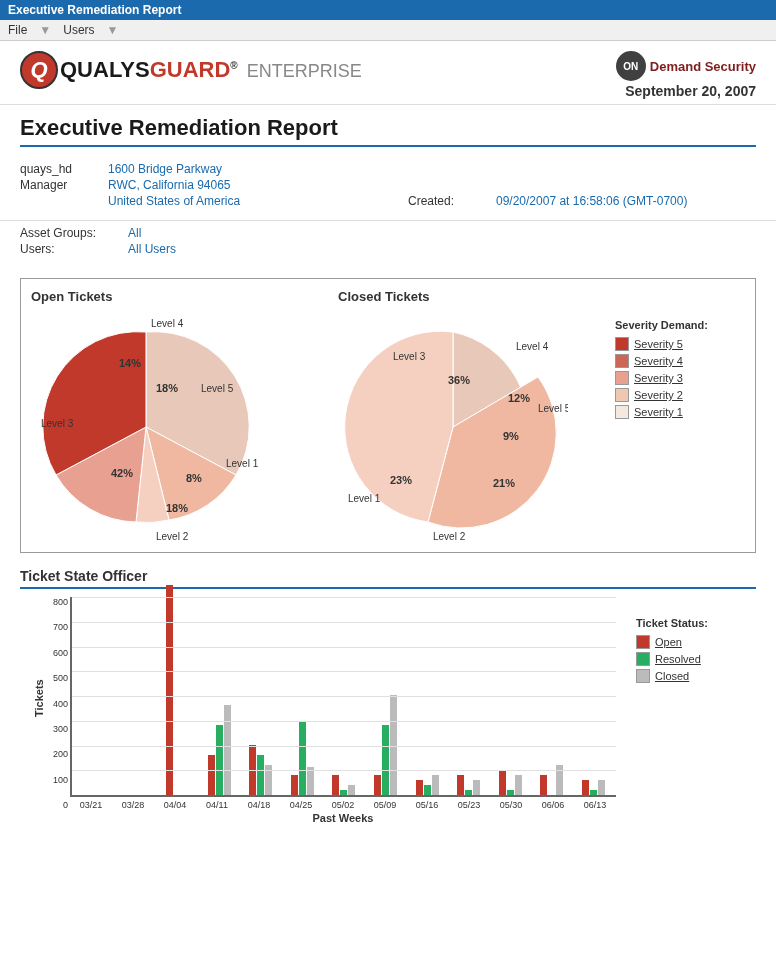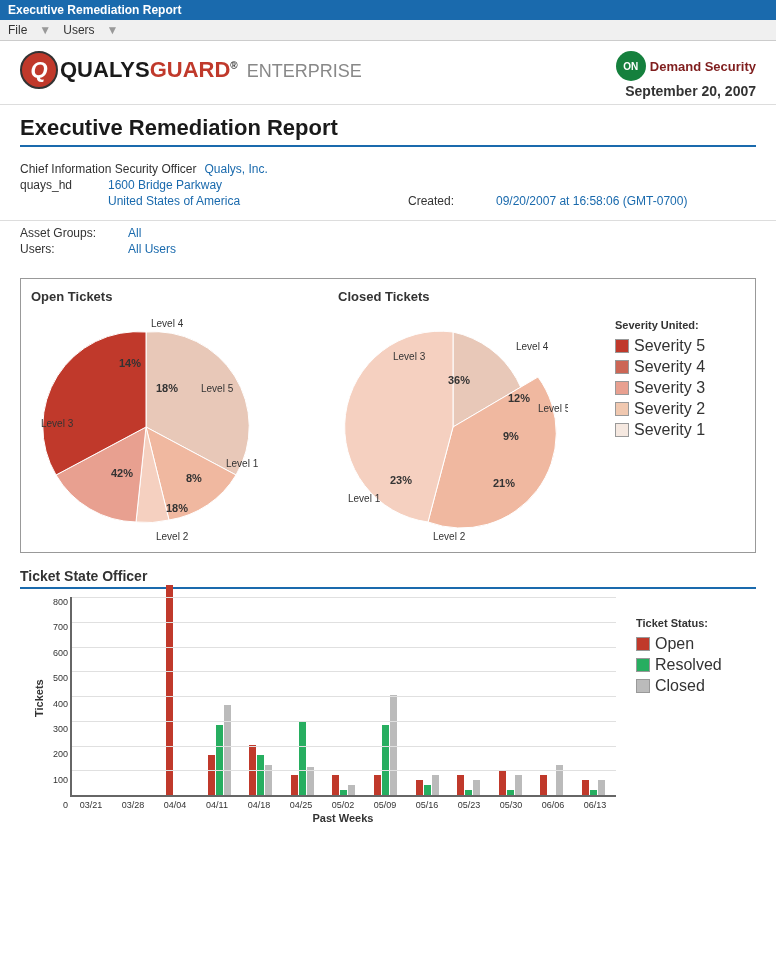--- a/index.html
+++ b/index.html
@@ -73,21 +73,21 @@
     .on-demand-logo {
       display: flex;
       align-items: center;
       gap: 4px;
       justify-content: flex-end;
     }
 
     .on-circle {
       width: 30px;
       height: 30px;
-      background: #15803d;
+      background: #404040;
       border-radius: 50%;
       display: flex;
       align-items: center;
       justify-content: center;
       color: white;
       font-size: 10px;
       font-weight: bold;
     }
 
     .demand-security {
@@ -203,21 +203,22 @@
       font-weight: bold;
       font-size: 11px;
       margin-bottom: 6px;
     }
 
     .legend-item {
       display: flex;
       align-items: center;
       gap: 5px;
       margin-bottom: 3px;
-      font-size: 16px;
+      font-size: 11px;
+      text-decoration: underline;
     }
 
     .legend-color {
       width: 14px;
       height: 14px;
       border: 1px solid #999;
     }
 
     #bar-chart-section {
       padding: 5px 20px 10px 20px;
@@ -289,26 +290,26 @@
   </div>
 </div>
 
 <div id="report-title">
   <h1>Executive Remediation Report</h1>
 </div>
 
 <div id="meta-info">
   <div class="meta-left">
     <div class="meta-row">
-      <span class="meta-label">Chief Information Security Officer</span>
-      <span class="meta-value">Qualys, Inc.</span>
-    </div>
-    <div class="meta-row">
       <span class="meta-label">quays_hd</span>
       <span class="meta-value">1600 Bridge Parkway</span>
+    </div>
+    <div class="meta-row">
+      <span class="meta-label">Manager</span>
+      <span class="meta-value">RWC, California 94065</span>
     </div>
     <div class="meta-row">
       <span class="meta-label"></span>
       <span class="meta-value">United States of America</span>
     </div>
   </div>
   <div class="meta-right">
     <div class="meta-row">
       <span class="meta-label">Created:</span>
       <span class="meta-value">09/20/2007 at 16:58:06 (GMT-0700)</span>
@@ -384,21 +385,21 @@
           <text x="110" y="72" font-size="11" font-weight="bold" fill="#333">36%</text>
           <text x="165" y="128" font-size="11" font-weight="bold" fill="#333">9%</text>
           <text x="170" y="90" font-size="11" font-weight="bold" fill="#333">12%</text>
           <text x="155" y="175" font-size="11" font-weight="bold" fill="#333">21%</text>
           <text x="52" y="172" font-size="11" font-weight="bold" fill="#333">23%</text>
         </svg>
       </div>
     </div>
 
     <div class="legend-area">
-      <div class="legend-title">Severity United:</div>
+      <div class="legend-title">Severity Demand:</div>
       <div class="legend-item">
         <div class="legend-color" style="background:#c0392b;"></div>
         <span>Severity 5</span>
       </div>
       <div class="legend-item">
         <div class="legend-color" style="background:#cc6655;"></div>
         <span>Severity 4</span>
       </div>
       <div class="legend-item">
         <div class="legend-color" style="background:#e8a090;"></div>

